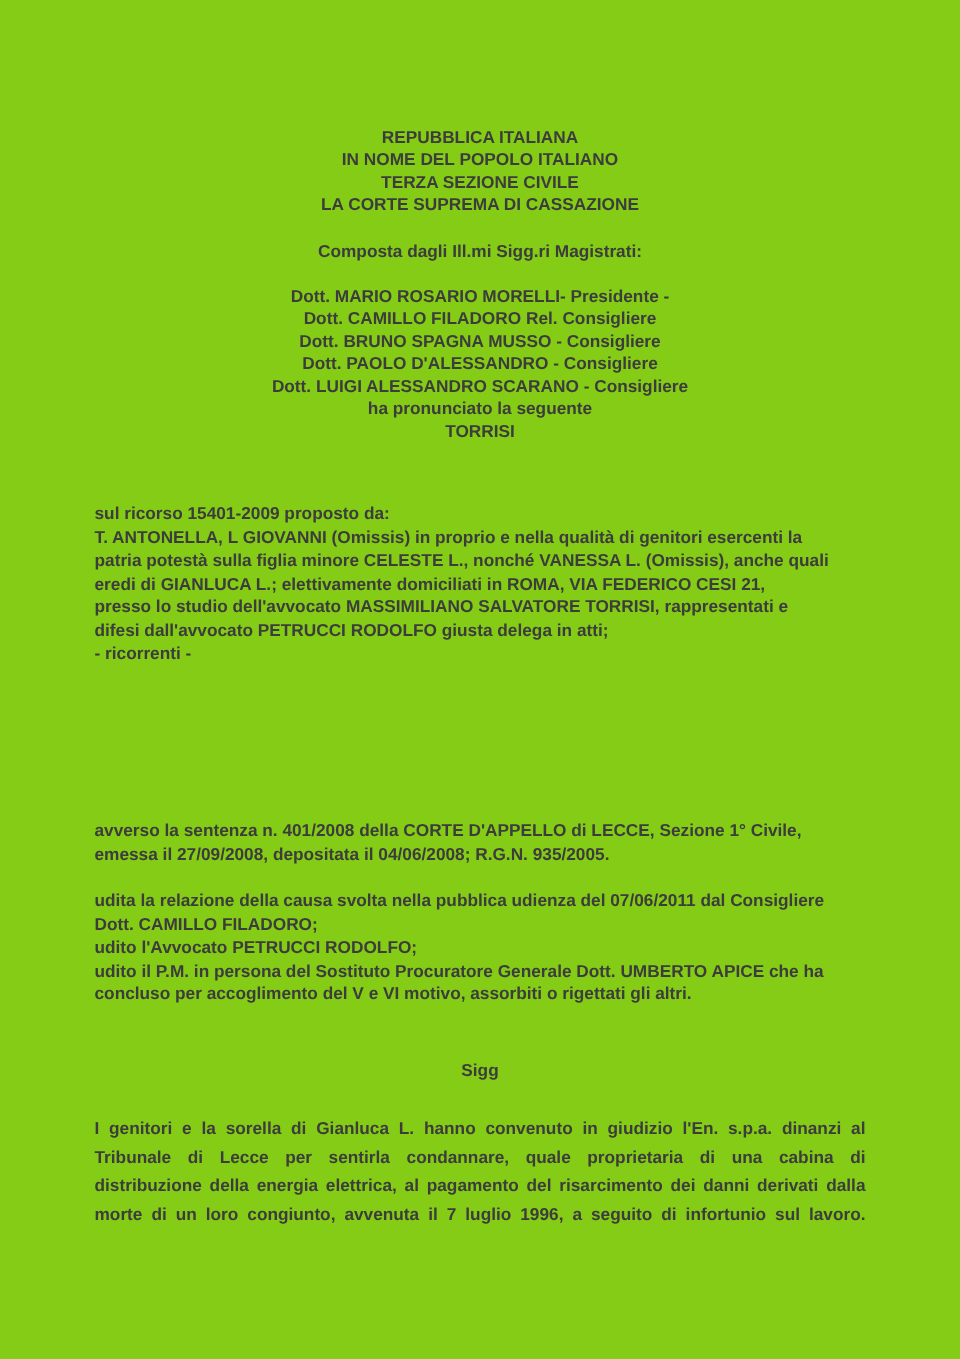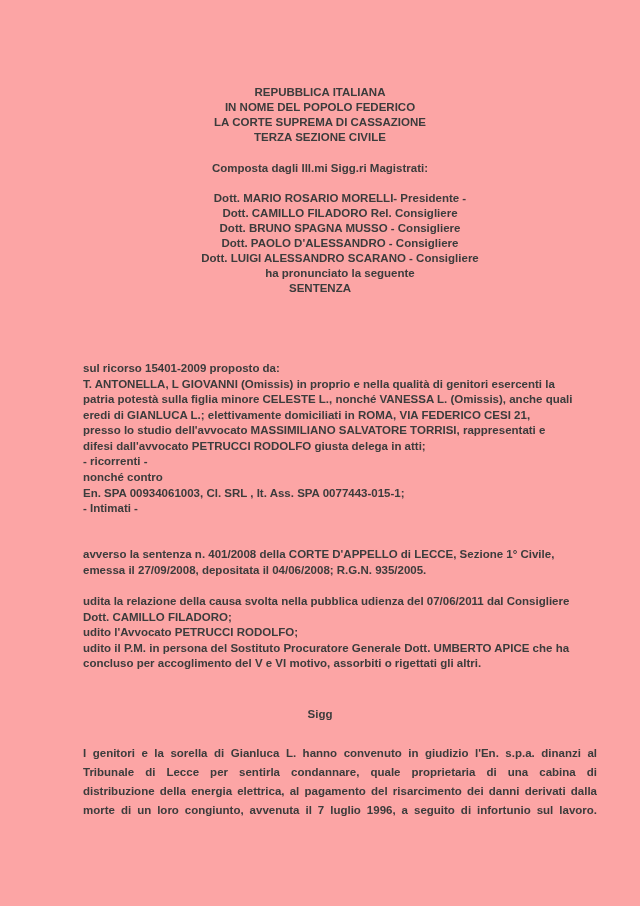--- a/index.html
+++ b/index.html
@@ -4,86 +4,83 @@
 <style>
   html, body {
     margin: 0;
     padding: 0;
     background: #ffffff;
   }
   .page {
     position: relative;
     width: 640px;
     height: 906px;
-    background: #fca5a5;
+    background: #84cc16;
     font-family: "Liberation Sans", sans-serif;
     font-size: 11.5px;
     color: #3c3c3c;
     overflow: hidden;
   }
   .abs { position: absolute; font-weight: bold; }
   .col {
     left: 63px;
     width: 514px;
   }
   .center { text-align: center; }
   .bold { font-weight: bold; }
-  .pre { white-space: pre-line; margin-left: 20px; }
+  .pre { white-space: pre-line; }
   .lh15 { line-height: 15px; }
   .lh155 { line-height: 15.5px; }
   .title-block { top: 85px; }
   .composta-line { top: 161px; }
   .judges-block { top: 191px; }
   .sentenza-line { top: 281px; }
-  .ricorso-block { top: 361px; }
+  .ricorso-block { top: 336px; }
   .contro-block { top: 470px; }
   .avverso-block { top: 547px; }
   .udienza-block { top: 594px; }
   .fatto-heading { top: 707px; }
   .fatto-para {
     top: 744px;
     line-height: 19px;
     text-align: justify;
     text-align-last: justify;
   }
 </style>
 </head>
 <body>
 
 <div class="page">
 
   <div class="abs col center bold lh15 title-block">
     <div>REPUBBLICA ITALIANA</div>
-    <div>IN NOME DEL POPOLO FEDERICO</div>
+    <div>IN NOME DEL POPOLO ITALIANO</div>
+    <div>TERZA SEZIONE CIVILE</div>
     <div>LA CORTE SUPREMA DI CASSAZIONE</div>
-    <div>TERZA SEZIONE CIVILE</div>
   </div>
 
   <div class="abs col center lh15 composta-line">Composta dagli Ill.mi Sigg.ri Magistrati:</div>
 
   <div class="abs col center lh15 pre judges-block">Dott. MARIO ROSARIO MORELLI- Presidente -
 Dott. CAMILLO FILADORO Rel. Consigliere
 Dott. BRUNO SPAGNA MUSSO - Consigliere
 Dott. PAOLO D'ALESSANDRO - Consigliere
 Dott. LUIGI ALESSANDRO SCARANO - Consigliere
 ha pronunciato la seguente</div>
 
-  <div class="abs col center bold lh15 sentenza-line">SENTENZA</div>
+  <div class="abs col center bold lh15 sentenza-line">TORRISI</div>
 
   <div class="abs col lh155 pre ricorso-block">sul ricorso 15401-2009 proposto da:
 T. ANTONELLA, L GIOVANNI (Omissis) in proprio e nella qualità di genitori esercenti la
 patria potestà sulla figlia minore CELESTE L., nonché VANESSA L. (Omissis), anche quali
 eredi di GIANLUCA L.; elettivamente domiciliati in ROMA, VIA FEDERICO CESI 21,
 presso lo studio dell'avvocato MASSIMILIANO SALVATORE TORRISI, rappresentati e
 difesi dall'avvocato PETRUCCI RODOLFO giusta delega in atti;
 - ricorrenti -</div>
 
-  <div class="abs col lh155 pre contro-block">nonché contro
-En. SPA 00934061003, Cl. SRL , It. Ass. SPA 0077443-015-1;
-- Intimati -</div>
 
   <div class="abs col lh155 pre avverso-block">avverso la sentenza n. 401/2008 della CORTE D'APPELLO di LECCE, Sezione 1° Civile,
 emessa il 27/09/2008, depositata il 04/06/2008; R.G.N. 935/2005.</div>
 
   <div class="abs col lh155 pre udienza-block">udita la relazione della causa svolta nella pubblica udienza del 07/06/2011 dal Consigliere
 Dott. CAMILLO FILADORO;
 udito l'Avvocato PETRUCCI RODOLFO;
 udito il P.M. in persona del Sostituto Procuratore Generale Dott. UMBERTO APICE che ha
 concluso per accoglimento del V e VI motivo, assorbiti o rigettati gli altri.</div>
 

